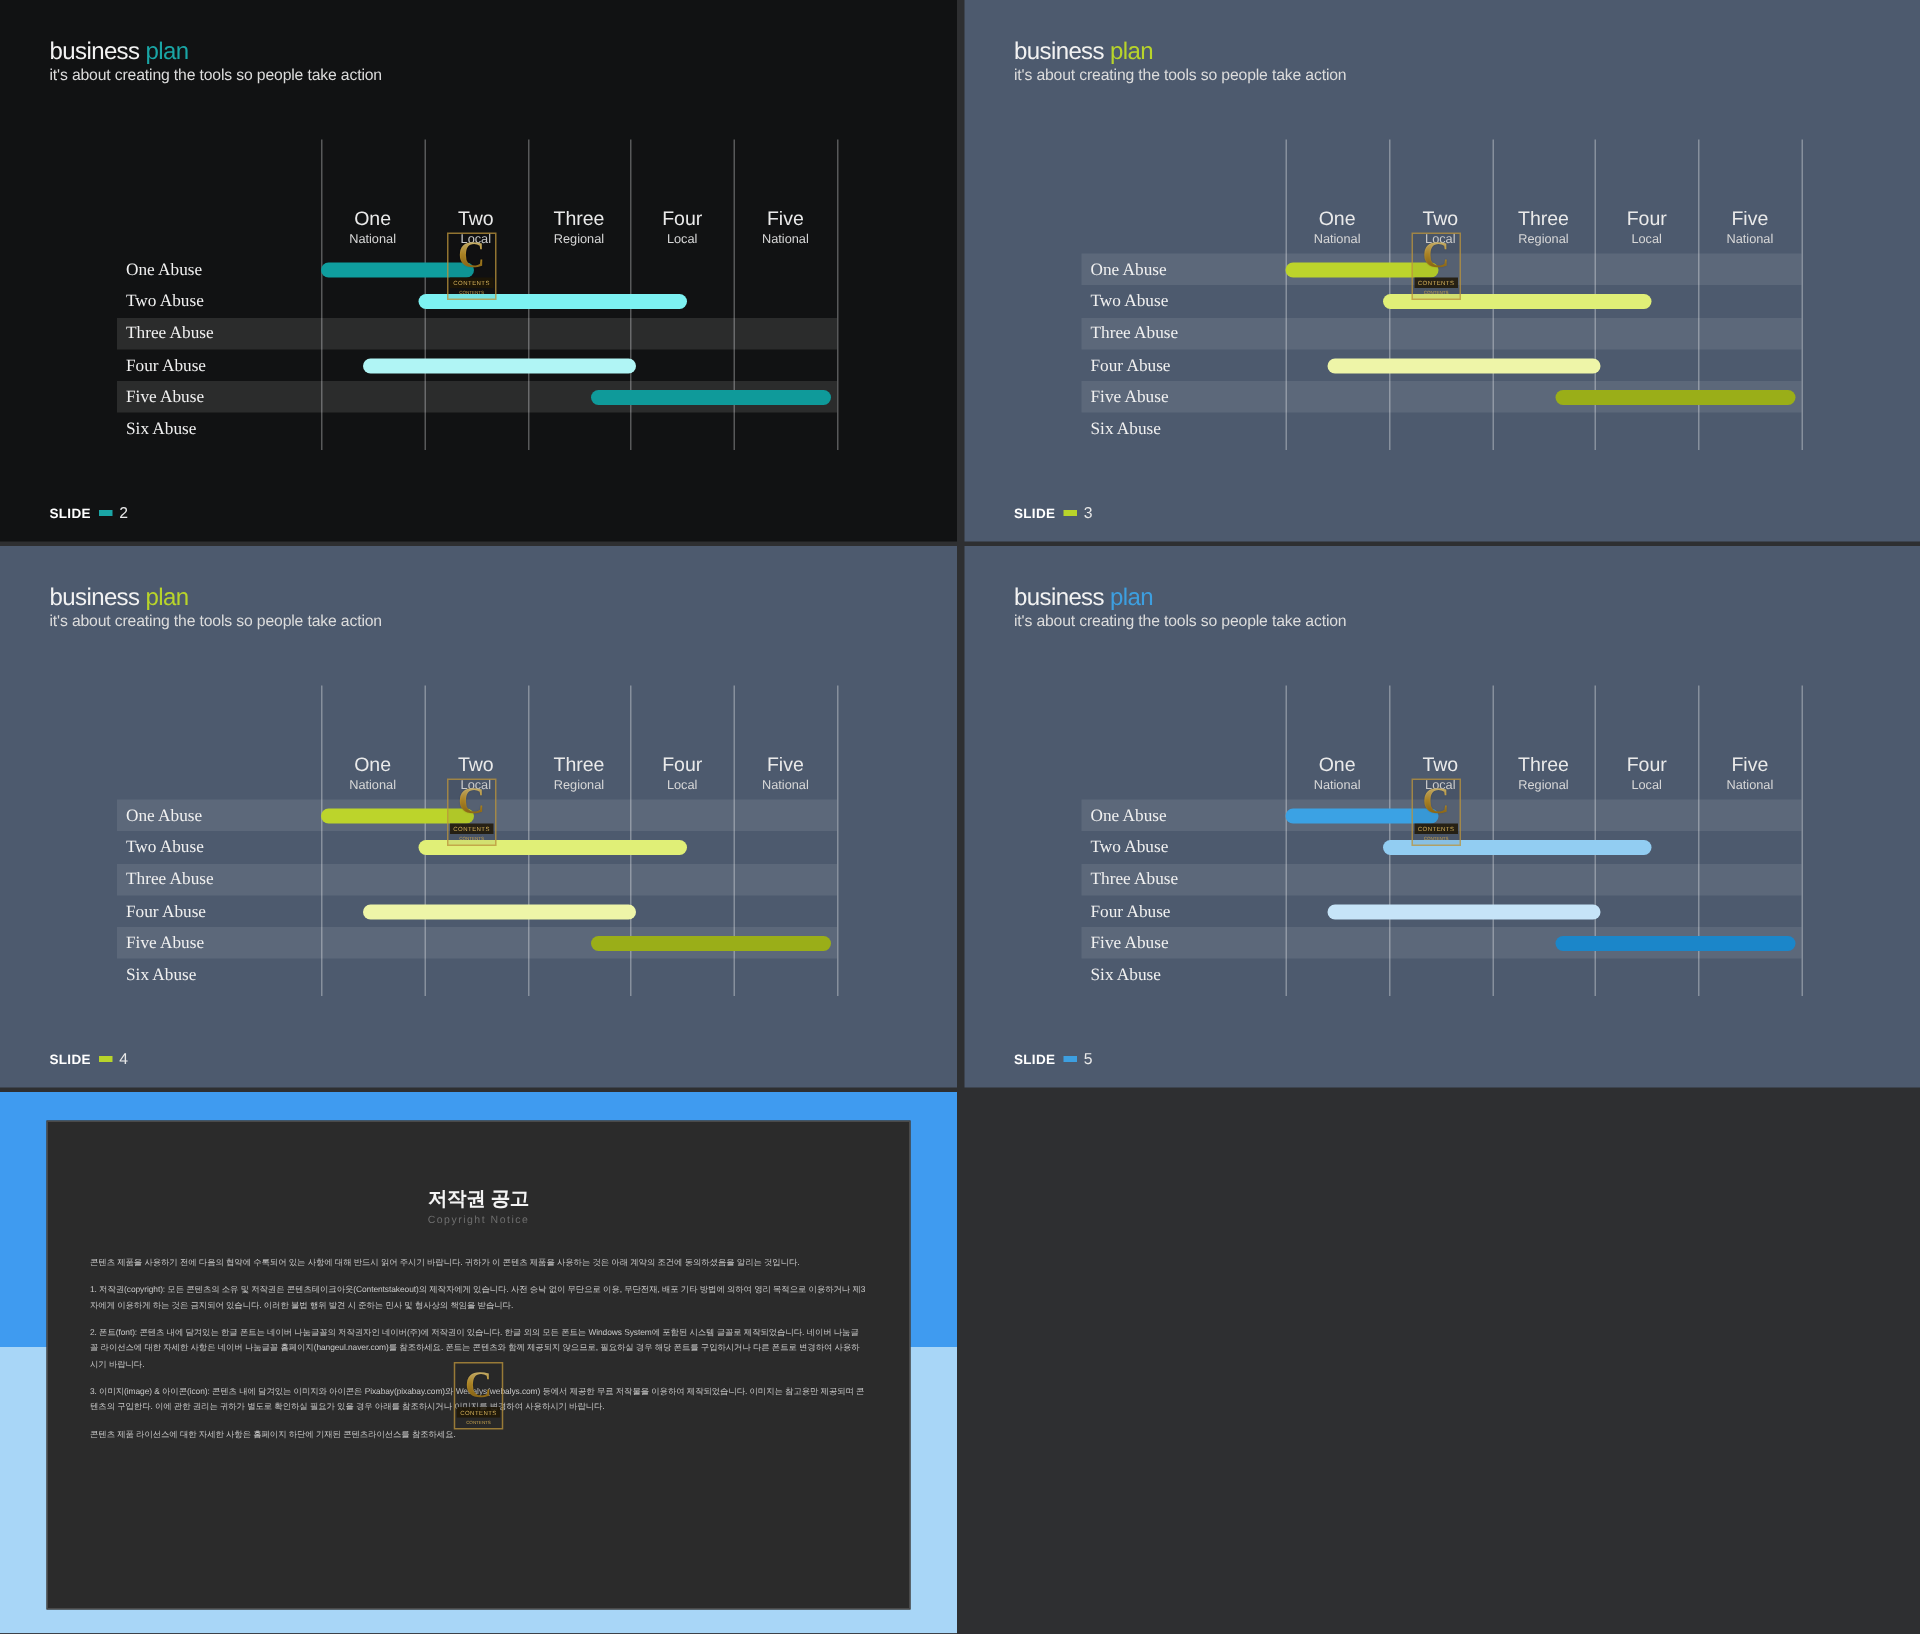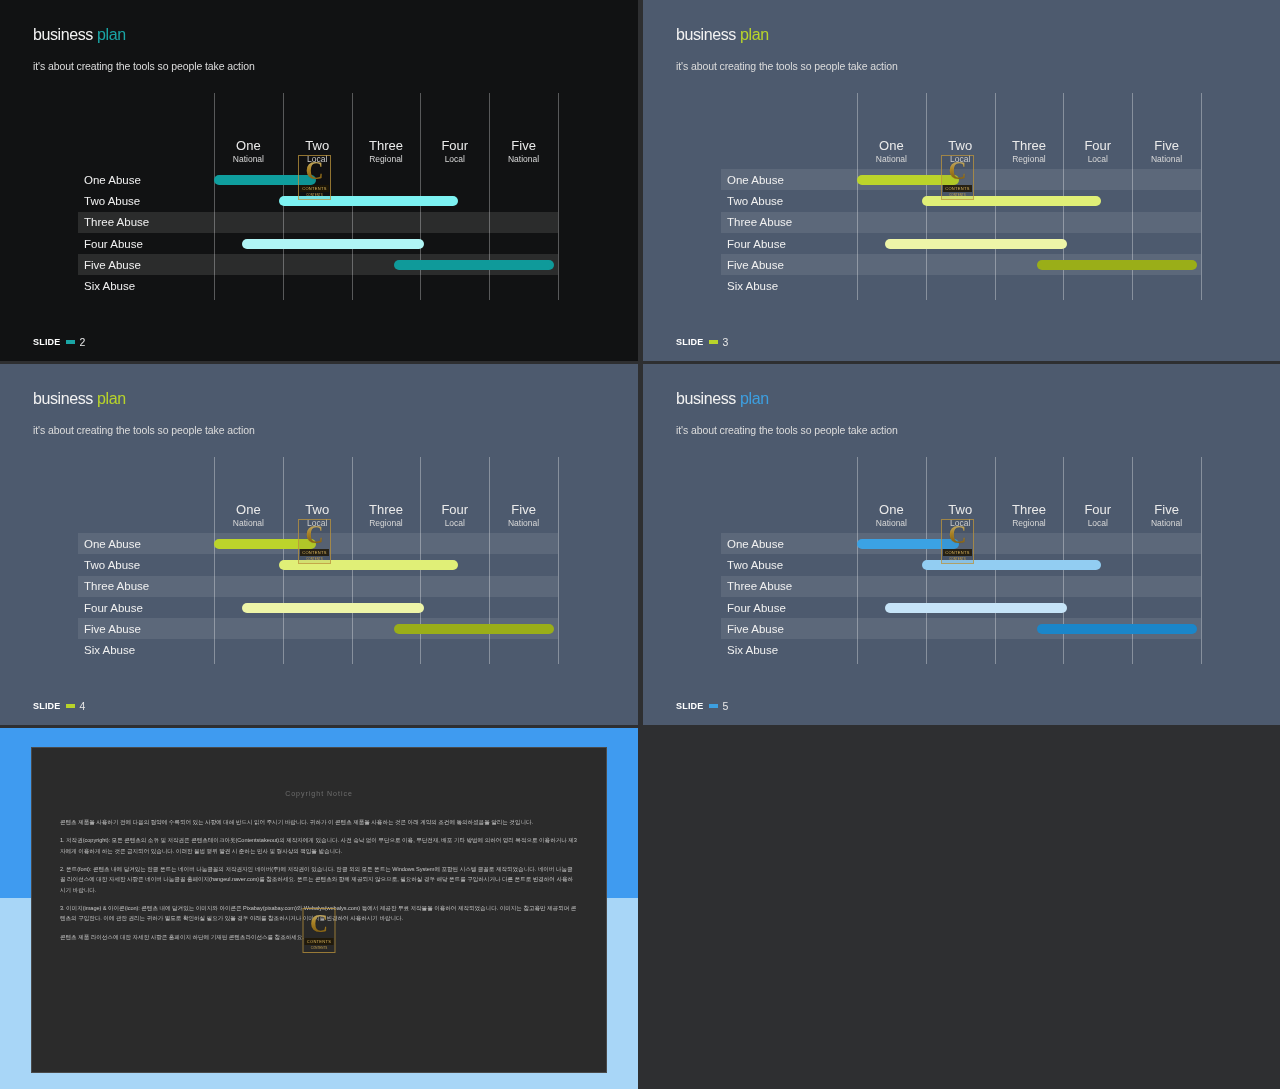--- a/index.html
+++ b/index.html
@@ -30,21 +30,21 @@
   .theme-slate { background: #4d5a6e; }
 
   
   .hdr { position: absolute; left: 33px; top: 27px; }
   .hdr h1 {
     font-size: 16px; font-weight: 400; letter-spacing: -0.4px;
     color: #f2f2f2; line-height: 1.05;
   }
   .hdr h1 .accent { font-weight: 400; }
   .hdr p {
-    font-size: 10.5px; color: #dcdcdc; margin-top: 16px;
+    font-size: 10.5px; color: #dcdcdc; margin-top: 0;
     letter-spacing: -0.1px;
   }
 
   
   .chart {
     position: absolute; left: 78px; top: 93px;
     width: 480px; height: 207px;
   }
   .colwrap {
     position: absolute; left: 136px; top: 0;
@@ -66,21 +66,21 @@
   }
   .colhead .sm {
     font-size: 8.5px; color: #d8d8d8; margin-top: 1px;
   }
 
   .rows {
     position: absolute; left: 0; top: 76px;
     width: 480px; height: 131px;
   }
   .row {
-    position: relative; height: 21.3px; width: 480px;
+    position: relative; height: 21.3px; width: 480px; font-family: Liberation Serif, serif;
   }
   .row .rowbg {
     position: absolute; left: 0; top: 0; right: 0; bottom: 0;
   }
   .row.hl .rowbg { background: rgba(255,255,255,0.085); }
   .theme-dark .row.hl .rowbg { background: rgba(255,255,255,0.11); }
   .row .rlabel {
     position: absolute; left: 6px; top: 50%;
     transform: translateY(-50%);
     font-size: 11.5px; color: #f0f0f0; white-space: nowrap;
@@ -474,20 +474,21 @@
     </div>
   </div>
 
   <div class="slide p5">
     <div class="cpborder">
       <div class="bandtop" style="background:#3f9bf0"></div>
       <div class="bandbot" style="background:#a8d6f7"></div>
     </div>
     <div class="cpinner">
       <div class="cptitle">
+        <div class="kr">저작권 공고</div>
         <div class="en">Copyright Notice</div>
       </div>
       <div class="cpbody">
         <p>콘텐츠 제품을 사용하기 전에 다음의 협약에 수록되어 있는 사항에 대해 반드시 읽어 주시기 바랍니다. 귀하가 이 콘텐츠 제품을 사용하는 것은 아래 계약의 조건에 동의하셨음을 알리는 것입니다.</p>
         <p>1. 저작권(copyright): 모든 콘텐츠의 소유 및 저작권은 콘텐츠테이크아웃(Contentstakeout)의 제작자에게 있습니다. 사전 승낙 없이 무단으로 이용, 무단전재, 배포 기타 방법에 의하여 영리 목적으로 이용하거나 제3자에게 이용하게 하는 것은 금지되어 있습니다. 이러한 불법 행위 발견 시 준하는 민사 및 형사상의 책임을 받습니다.</p>
         <p>2. 폰트(font): 콘텐츠 내에 담겨있는 한글 폰트는 네이버 나눔글꼴의 저작권자인 네이버(주)에 저작권이 있습니다. 한글 외의 모든 폰트는 Windows System에 포함된 시스템 글꼴로 제작되었습니다. 네이버 나눔글꼴 라이선스에 대한 자세한 사항은 네이버 나눔글꼴 홈페이지(hangeul.naver.com)를 참조하세요. 폰트는 콘텐츠와 함께 제공되지 않으므로, 필요하실 경우 해당 폰트를 구입하시거나 다른 폰트로 변경하여 사용하시기 바랍니다.</p>
         <p>3. 이미지(image) &amp; 아이콘(icon): 콘텐츠 내에 담겨있는 이미지와 아이콘은 Pixabay(pixabay.com)와 Webalys(webalys.com) 등에서 제공한 무료 저작물을 이용하여 제작되었습니다. 이미지는 참고용만 제공되며 콘텐츠의 구입한다. 이에 관한 권리는 귀하가 별도로 확인하실 필요가 있을 경우 아래를 참조하시거나 이미지를 변경하여 사용하시기 바랍니다.</p>
         <p>콘텐츠 제품 라이선스에 대한 자세한 사항은 홈페이지 하단에 기재된 콘텐츠라이선스를 참조하세요.</p>
       </div>
       <div class="wm cpwm">

